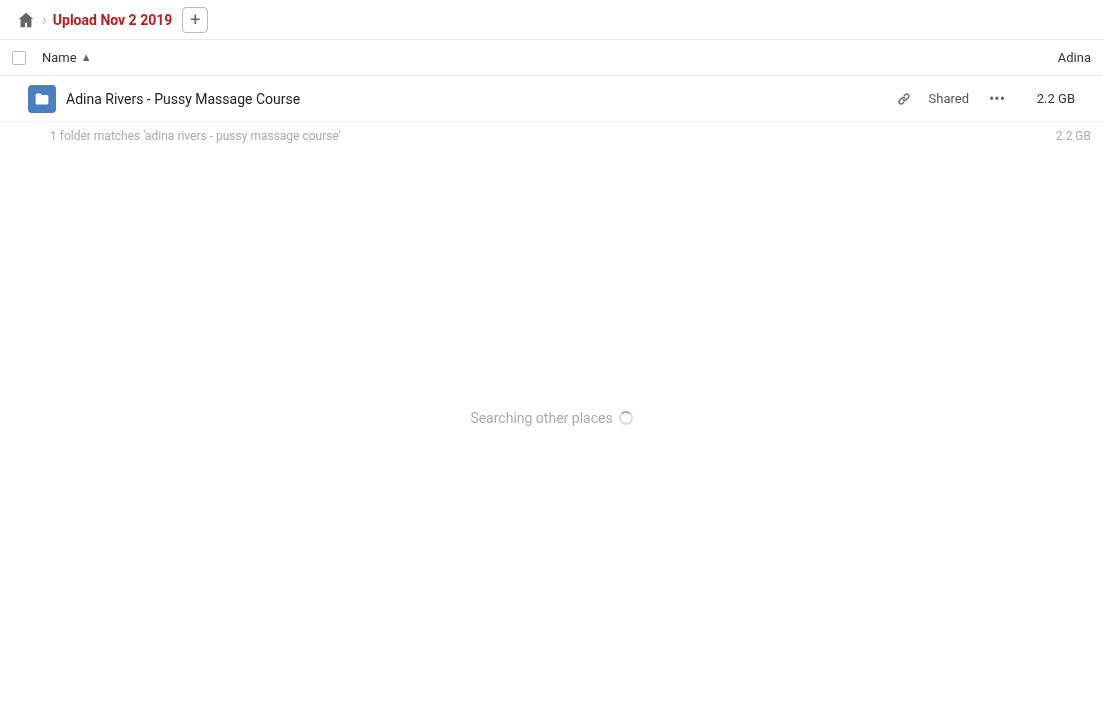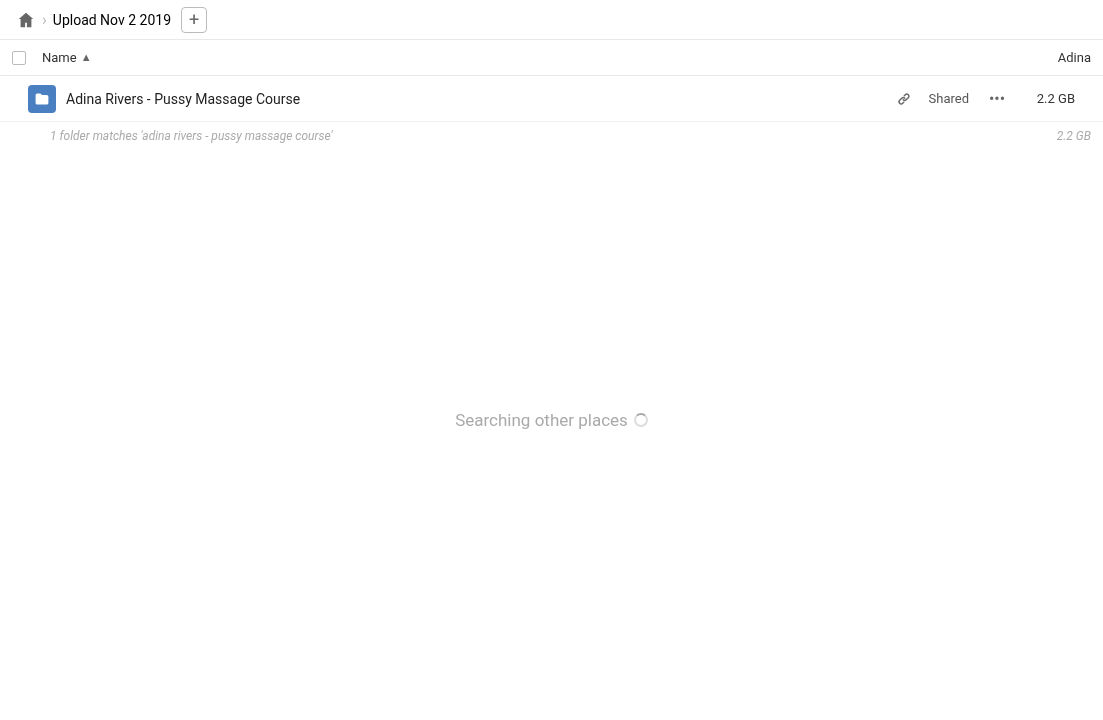--- a/index.html
+++ b/index.html
@@ -34,22 +34,22 @@
       height: 18px;
       fill: #666;
     }
     .breadcrumb-separator {
       color: #bbb;
       margin: 0 2px;
       font-size: 16px;
     }
     .breadcrumb-title {
       font-size: 14px;
-      color: #000000;
-      font-weight: 400;
+      color: #b91c1c;
+      font-weight: 700;
       margin-left: 4px;
     }
     .add-button {
       display: flex;
       align-items: center;
       justify-content: center;
       width: 26px;
       height: 26px;
       border: 1.5px solid #bbb;
       border-radius: 4px;
@@ -166,42 +166,41 @@
       min-width: 50px;
       text-align: right;
     }
 
     
     .match-info-row {
       display: flex;
       align-items: center;
       padding: 4px 12px 4px 50px;
       height: 28px;
-      font-style: italic;
     }
     .match-text {
       font-size: 12px;
       color: #aaa;
       flex: 1;
     }
     .match-size {
       font-size: 12px;
       color: #aaa;
       min-width: 50px;
       text-align: right;
     }
 
     
     .searching-section {
       display: flex;
       align-items: center;
       justify-content: center;
       margin-top: 260px;
       color: #aaa;
-      font-size: 17px;
+      font-size: 14px;
       gap: 6px;
     }
     .spinner {
       width: 14px;
       height: 14px;
       border: 2px solid #ddd;
       border-top-color: #aaa;
       border-radius: 50%;
       animation: spin 1s linear infinite;
       display: inline-block;

